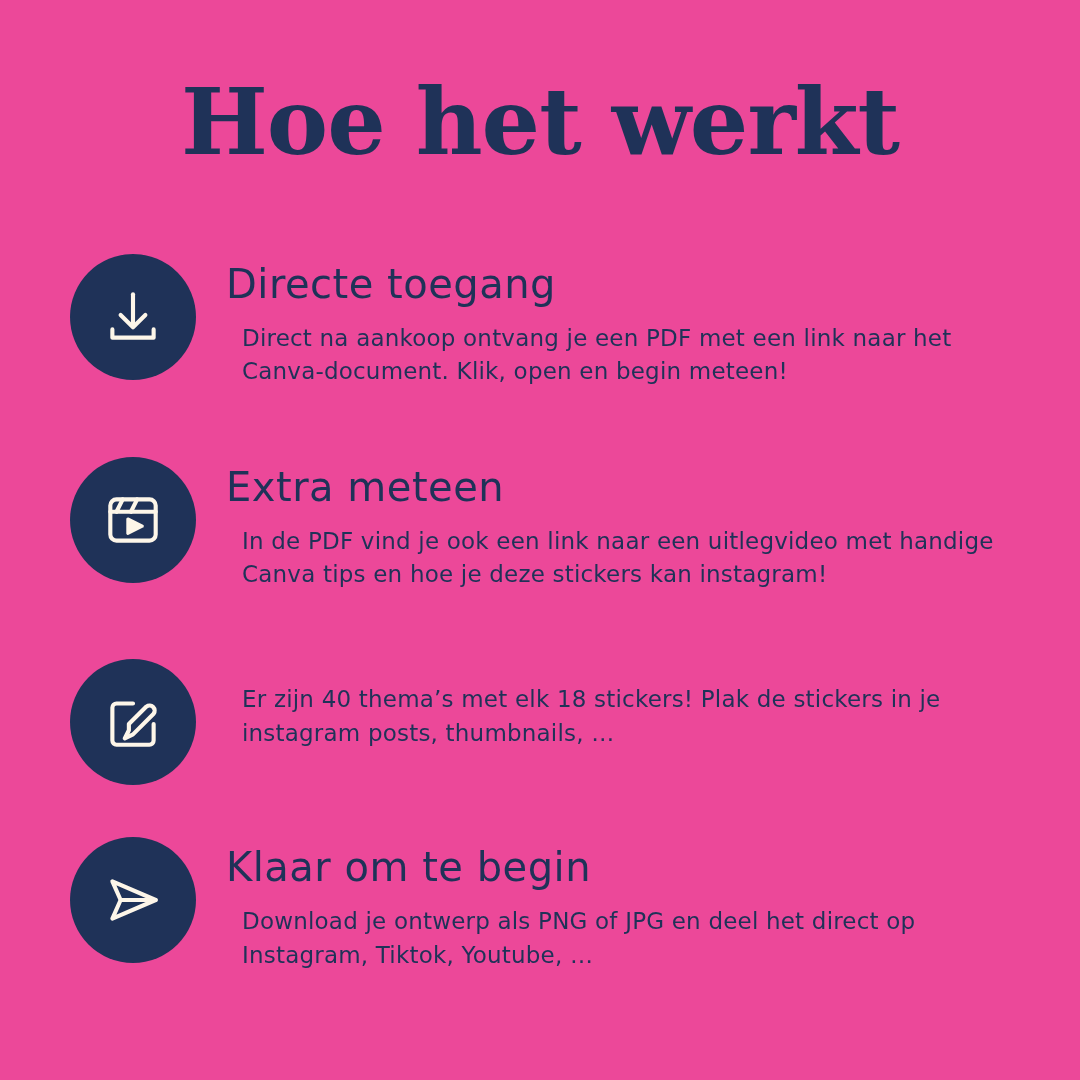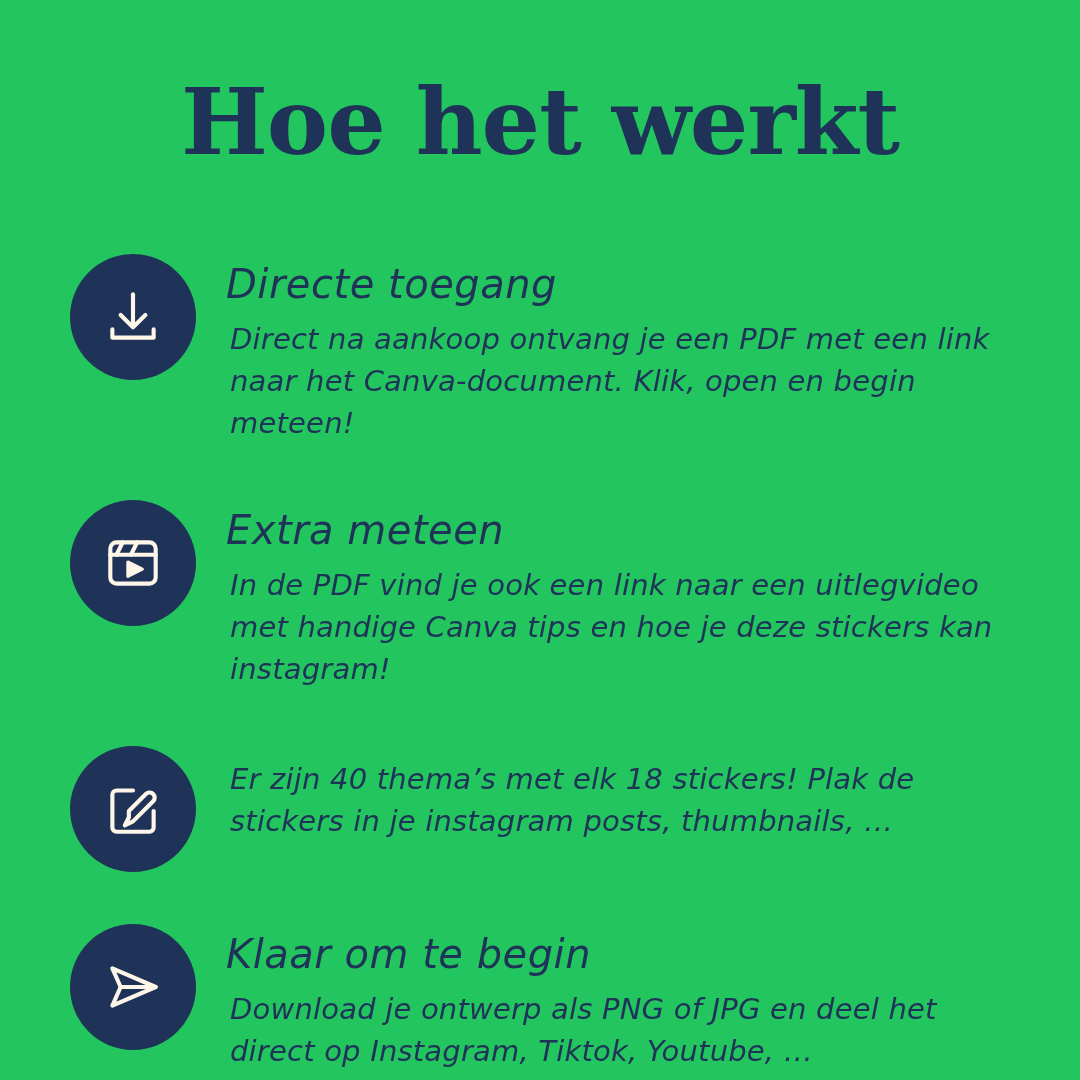--- a/index.html
+++ b/index.html
@@ -10,21 +10,21 @@
     width: 1080px;
     height: 1080px;
     background: #fdf6e9;
     font-family: "DejaVu Sans", sans-serif;
     overflow: hidden;
   }
   .page {
     position: relative;
     width: 1080px;
     height: 1080px;
-    background: #22c55e;
+    background: #ec4899;
     box-sizing: border-box;
   }
   .page-title {
     position: absolute;
     top: 72px;
     left: 0;
     width: 1080px;
     text-align: center;
     font-family: "DejaVu Serif", serif;
     font-weight: bold;
@@ -38,21 +38,20 @@
     top: 248px;
     left: 0;
     width: 1080px;
   }
   .step {
     display: flex;
     align-items: flex-start;
     padding: 0 70px 0 70px;
     margin-bottom: 46px;
     box-sizing: border-box;
-    font-style: italic;
   }
   .icon-badge {
     flex: 0 0 auto;
     width: 126px;
     height: 126px;
     border-radius: 50%;
     background: #1f3258;
     display: flex;
     align-items: center;
     justify-content: center;
@@ -72,25 +71,25 @@
     font-family: "DejaVu Sans", sans-serif;
     font-size: 40px;
     font-weight: normal;
     color: #1f3258;
     letter-spacing: 0.5px;
     line-height: 1.1;
     margin: 0 0 12px 0;
   }
   .step-desc {
     font-family: "DejaVu Sans", sans-serif;
-    font-size: 29px;
+    font-size: 23px;
     color: #1f3258;
     line-height: 1.45;
     letter-spacing: 0.2px;
-    margin: 4px;
+    margin: 16px;
     max-width: 790px;
   }
 </style>
 </head>
 <body>
 
 <div class="page">
 
   <div class="page-title">Hoe het werkt</div>
 

